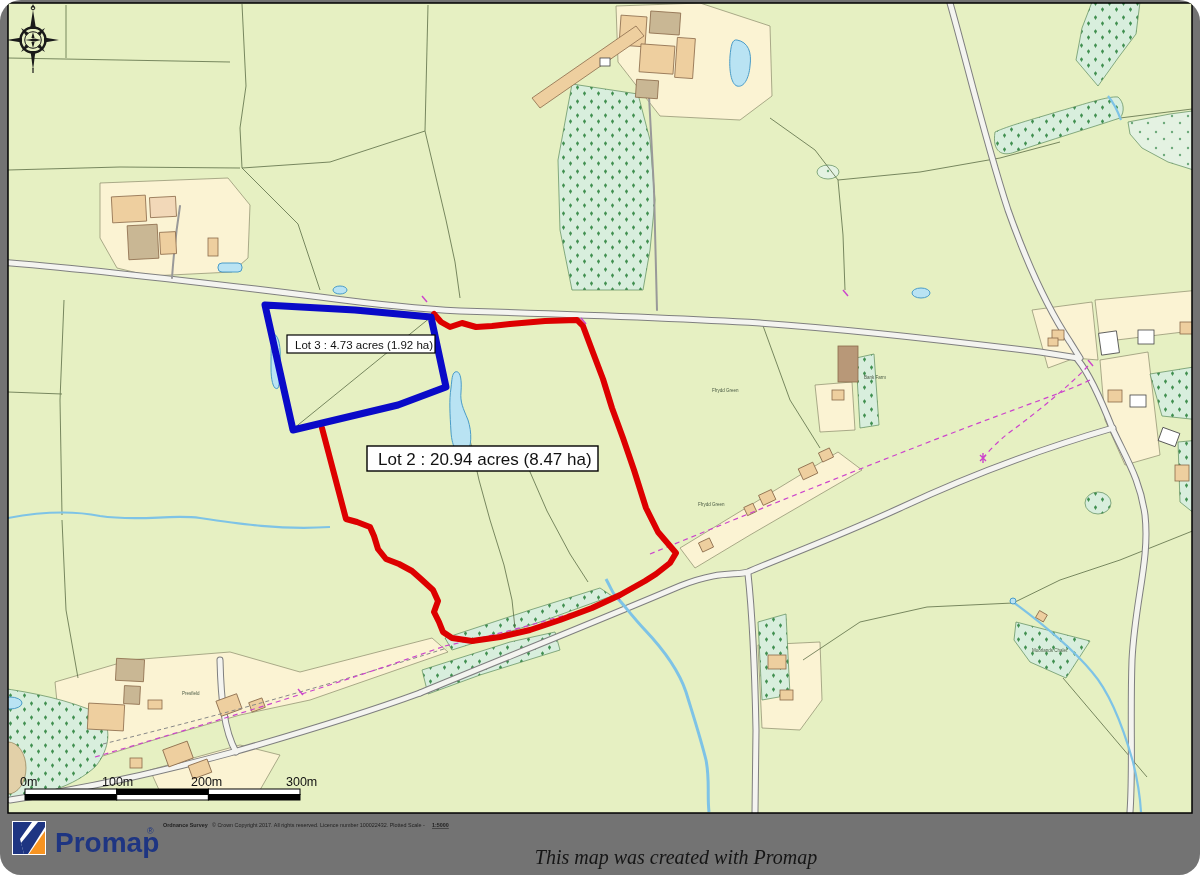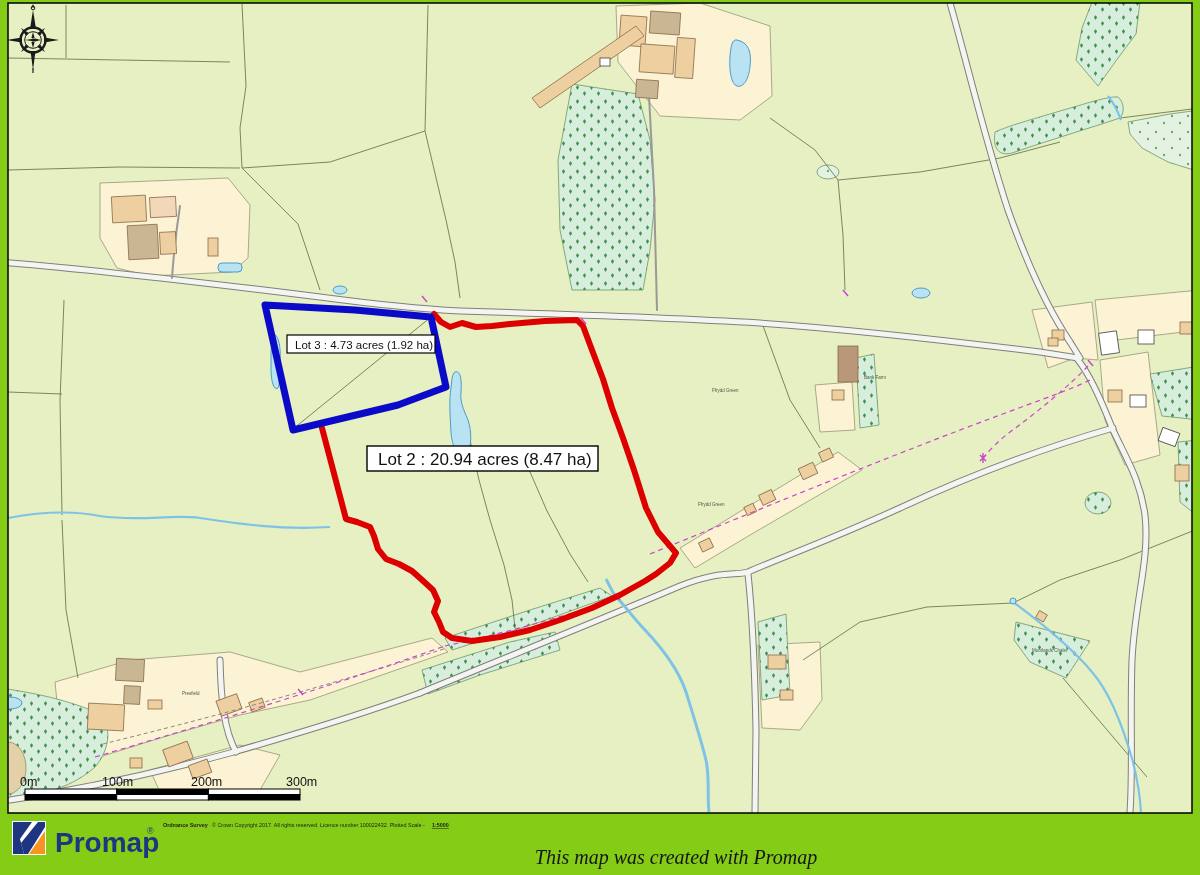--- a/index.html
+++ b/index.html
@@ -1,17 +1,17 @@
 <!DOCTYPE html>
 <html><head>
 <meta charset="utf-8">
 <style>
   html,body{margin:0;padding:0;background:#fff;}
-  .page{position:relative;width:1200px;height:875px;background:#84cc16;overflow:hidden;
-        font-family:"Liberation Sans",sans-serif;}
+  .page{position:relative;width:1200px;height:875px;background:#737373;overflow:hidden;
+        font-family:"Liberation Sans",sans-serif;border-radius:21px;}
   svg{position:absolute;left:0;top:0;}
   text{font-family:"Liberation Sans",sans-serif;}
   .serif-italic{font-family:"Liberation Serif",serif;font-style:italic;}
 </style>
 </head>
 <body>
 
 <div class="page">
 <svg width="1200" height="875" viewBox="0 0 1200 875">
   <defs>

